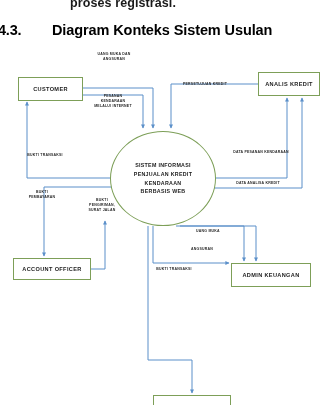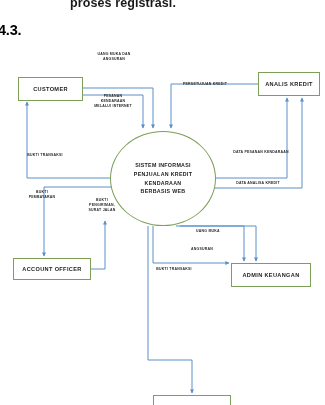--- a/index.html
+++ b/index.html
@@ -74,20 +74,21 @@
   #lb-angsuran    {left:176px;top:197px;width:52px;}
   #lb-bukti-trans2{left:146px;top:217px;width:56px;}
 </style>
 </head>
 <body>
 
 <div id="page">
 
   <div class="cut-line">proses registrasi.</div>
   <div class="head-num">4.3.</div>
+  <div class="head-title">Diagram Konteks Sistem Usulan</div>
 
   <div id="canvas">
 
     <svg id="wires" viewBox="0 0 325 355" xmlns="http://www.w3.org/2000/svg">
       <defs>
         <marker id="ah" markerWidth="5" markerHeight="5" refX="3.6" refY="2" orient="auto" markerUnits="strokeWidth">
           <path d="M0,0 L4,2 L0,4 z" fill="#5b8fc9"></path>
         </marker>
       </defs>
       <g stroke="#5b8fc9" stroke-width="1" fill="none" marker-end="url(#ah)">

